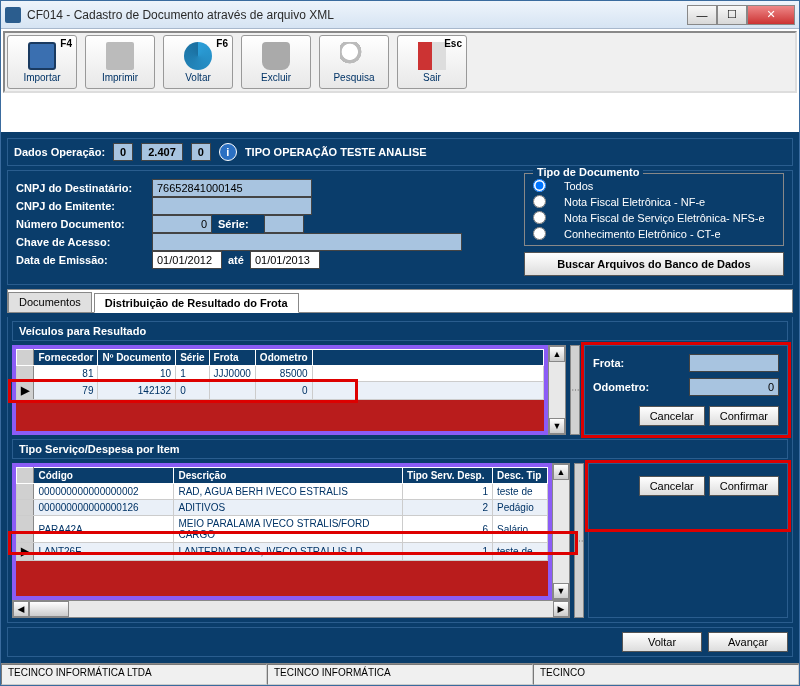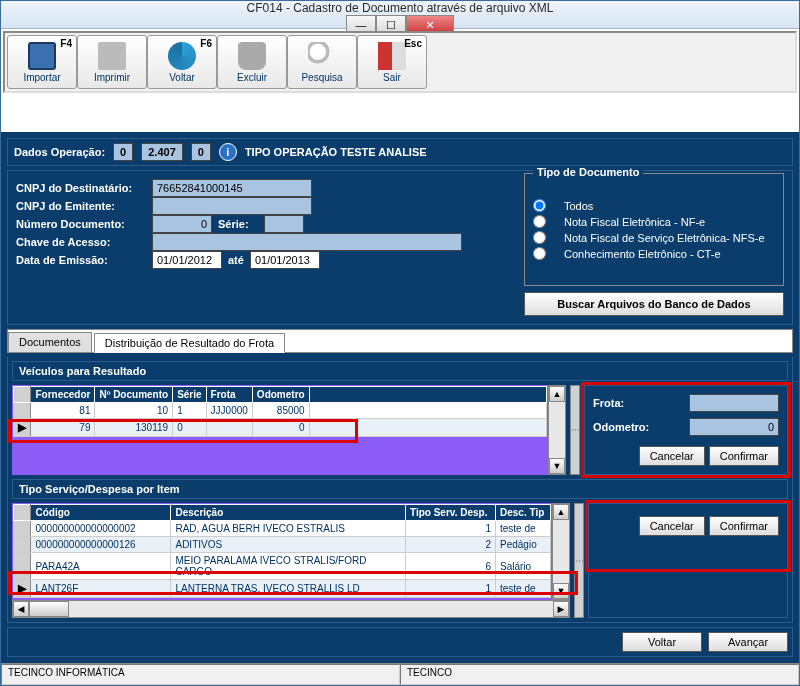--- a/index.html
+++ b/index.html
@@ -1,26 +1,26 @@
 <!DOCTYPE html>
 <html><head>
 <meta charset="utf-8">
 <style>
 * { box-sizing: border-box; margin: 0; padding: 0; font-family: Tahoma, Arial, sans-serif; font-size: 11px; }
 body { background: #0a3d6b; width: 800px; height: 686px; overflow: hidden; }
 
 .window { width: 800px; height: 686px; background: #fff; border: 1px solid #3a6b9e; display: flex; flex-direction: column; }
-.titlebar { height: 28px; background: linear-gradient(#eef4fb, #d6e4f3); display: flex; align-items: center; padding: 0 4px; border-bottom: 1px solid #a8b8cc; flex-direction: column; }
+.titlebar { height: 28px; background: linear-gradient(#eef4fb, #d6e4f3); display: flex; align-items: center; padding: 0 4px; border-bottom: 1px solid #a8b8cc; }
 .titlebar .icon { width: 16px; height: 16px; background: #2b5d8e; margin-right: 6px; border-radius: 2px; }
 .titlebar .title { flex: 1; color: #2a2a2a; font-size: 12px; }
 .win-btns { display: flex; gap: 0; }
 .win-btn { width: 30px; height: 20px; border: 1px solid #888; background: linear-gradient(#f8f8f8,#d8d8d8); display: flex; align-items: center; justify-content: center; font-size: 11px; }
 .win-btn.close { background: linear-gradient(#e88,#c33); color: #fff; width: 48px; }
 
-.toolbar { height: 62px; background: #f0f0f0; border: 2px inset #ddd; margin: 2px; display: flex; padding: 2px; gap: 0; }
+.toolbar { height: 62px; background: #f0f0f0; border: 2px inset #ddd; margin: 2px; display: flex; padding: 2px; gap: 8px; }
 .tool-btn { width: 70px; height: 54px; border: 1px solid #999; background: linear-gradient(#fff,#e8e8e8); display: flex; flex-direction: column; align-items: center; justify-content: center; position: relative; border-radius: 3px; }
 .tool-btn .shortcut { position: absolute; top: 2px; right: 4px; font-size: 10px; font-weight: bold; }
 .tool-btn .tool-icon { width: 28px; height: 28px; margin-bottom: 2px; }
 .tool-btn .tool-label { font-size: 10px; color: #003366; }
 
 .main-area { flex: 1; background: #0a3d6b; padding: 6px; display: flex; flex-direction: column; gap: 4px; overflow: hidden; margin-top: 37px; }
 
 .dados-bar { background: #0a3d6b; height: 28px; display: flex; align-items: center; gap: 8px; color: #fff; font-weight: bold; border: 1px solid #2a5d8e; padding: 0 6px; }
 .dados-bar .seg { background: #a8c4e0; color: #000; padding: 2px 6px; border: 1px solid #444; min-width: 18px; text-align: center; }
 .info-icon { width: 18px; height: 18px; background: #2b70c2; border-radius: 50%; color: #fff; display:flex; align-items:center; justify-content:center; font-weight: bold; border: 1px solid #fff; }
@@ -29,37 +29,37 @@
 .panel-row { display: flex; gap: 20px; }
 .left-col { flex: 1; display: flex; flex-direction: column; }
 .field-row { display: flex; align-items: center; gap: 6px; }
 .field-row label { width: 130px; font-weight: bold; }
 .field-row input { background: #a8c4e0; border: 1px solid #444; height: 18px; padding: 0 4px; color: #000; }
 .field-row .w160 { width: 160px; }
 .field-row .w60 { width: 60px; text-align: right; }
 .field-row .w300 { width: 310px; }
 .ate { font-weight: bold; }
 
-.doc-type { border: 1px solid #888; padding: 22px 8px; width: 260px; position: relative; margin-top: -6px; }
+.doc-type { border: 1px solid #888; padding: 2px 8px; width: 260px; position: relative; margin-top: -6px; }
 .doc-type legend { position: absolute; top: -8px; left: 8px; background: #0a3d6b; padding: 0 4px; font-weight: bold; }
 .doc-type label { display: flex; align-items: center; gap: 18px; margin: 3px 0; }
 .doc-type input[type=radio] { margin: 0; }
 .busca-btn { width: 260px; height: 24px; background: linear-gradient(#fff,#ddd); border: 1px solid #555; font-weight: bold; margin-top: 6px; }
 
 .tabs-row { display: flex; background: #fff; border: 1px solid #888; padding-top: 2px; }
 .tab { padding: 3px 10px; background: #e0e0e0; border: 1px solid #888; border-bottom: none; margin-right: 2px; cursor: pointer; }
-.tab.active { background: #fff; font-weight: normal; border-bottom: 1px solid #fff; position: relative; top: 1px; }
+.tab.active { background: #fff; font-weight: bold; border-bottom: 1px solid #fff; position: relative; top: 1px; }
 
 .tab-content { flex: 1; background: #0a3d6b; border: 1px solid #2a5d8e; border-top: none; display: flex; flex-direction: column; gap: 4px; padding: 4px; overflow: hidden; }
 
 .section-title { background: #0a3d6b; color: #fff; font-weight: bold; padding: 3px 6px; border: 1px solid #2a5d8e; }
 
 .grid-area { display: flex; gap: 4px; }
 .grid-wrapper { position: relative; }
-.grid { background: #8b5cf6; border: 1px solid #8b5cf6; }
+.grid { background: #b91c1c; border: 4px solid #8b5cf6; }
 .grid table { border-collapse: collapse; width: 100%; }
 .grid th { background: #0a3d6b; color: #fff; font-weight: bold; border: 1px solid #fff; padding: 2px 4px; font-size: 10px; text-align: left; white-space: nowrap; }
 .grid td { border: 1px solid #ccc; padding: 2px 4px; font-size: 10px; background: #fff; color: #003366; }
 .grid tr.alt td { background: #eaf0f8; }
 .grid td.num { text-align: right; }
 .grid .sel-col { width: 14px; background: #d0d0d0 !important; border-right: 1px solid #888; }
 .row-marker { color: #000; font-weight: bold; }
 
 .red-box { position: absolute; border: 3px solid #d00; pointer-events: none; }
 
@@ -228,21 +228,21 @@
                 <td class="num">81</td>
                 <td class="num">10</td>
                 <td>1</td>
                 <td>JJJ0000</td>
                 <td class="num">85000</td>
                 <td></td>
               </tr>
               <tr class="alt">
                 <td class="sel-col"><span class="row-marker">▶</span></td>
                 <td class="num">79</td>
-                <td class="num">130119</td>
+                <td class="num">142132</td>
                 <td>0</td>
                 <td></td>
                 <td class="num">0</td>
                 <td></td>
               </tr>
             </tbody>
               </table>
           </div>
           <div class="scrollbar-v">
             <div class="arrow">▲</div>
@@ -341,17 +341,18 @@
     </div>
 
     <div class="bottom-btns">
       <button class="btn">Voltar</button>
       <button class="btn">Avançar</button>
     </div>
 
   </div>
 
   <div class="status-bar">
+    <div class="status-cell">TECINCO INFORMÁTICA LTDA</div>
     <div class="status-cell">TECINCO INFORMÁTICA</div>
     <div class="status-cell">TECINCO</div>
   </div>
 
 </div>
 
 </body></html>

